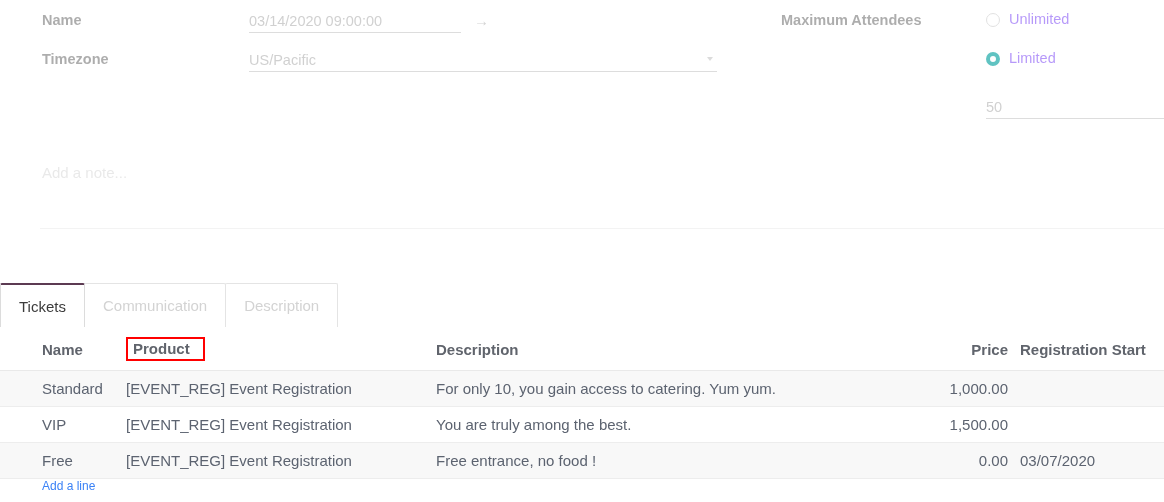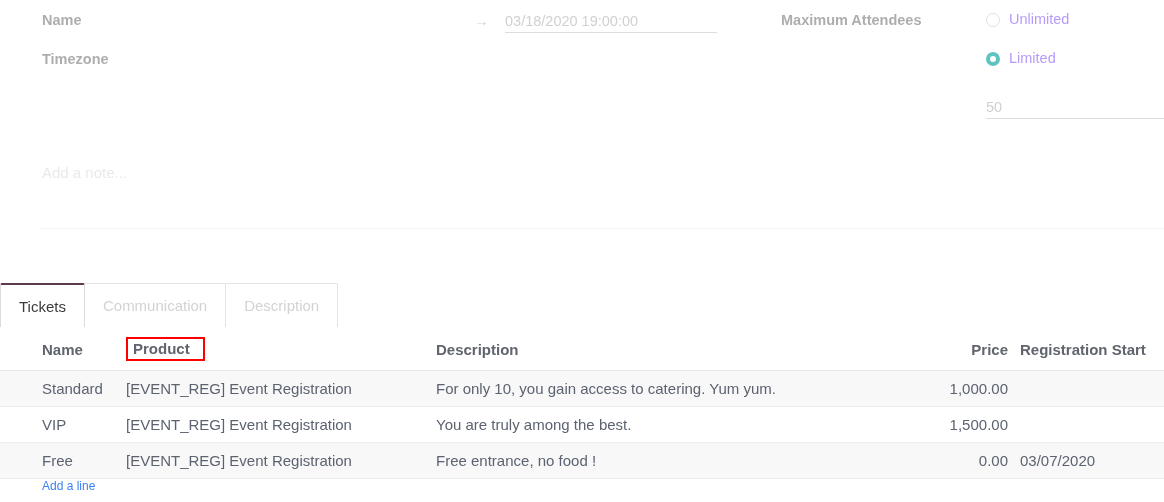--- a/index.html
+++ b/index.html
@@ -206,24 +206,28 @@
     cursor: pointer;
   }
 </style>
 </head>
 <body>
 
 <div class="form-area">
 
   <div class="field-label lbl-date">Name</div>
 
+  <div class="underline-input in-date-start">03/14/2020 09:00:00</div>
   <div class="arrow-sep">→</div>
-  <div class="underline-input in-date-end">03/18/2020 19:00:00</div>
 
   <div class="field-label lbl-timezone">Timezone</div>
+  <div class="underline-input in-timezone">
+    <span>US/Pacific</span>
+    <span class="caret-down"></span>
+  </div>
 
   <div class="field-label lbl-maxatt">Maximum Attendees</div>
 
   <div class="radio-row radio-unlimited">
     <span class="radio-dot"></span>
     <span>Unlimited</span>
   </div>
 
   <div class="radio-row radio-limited">
     <span class="radio-dot checked"></span>

